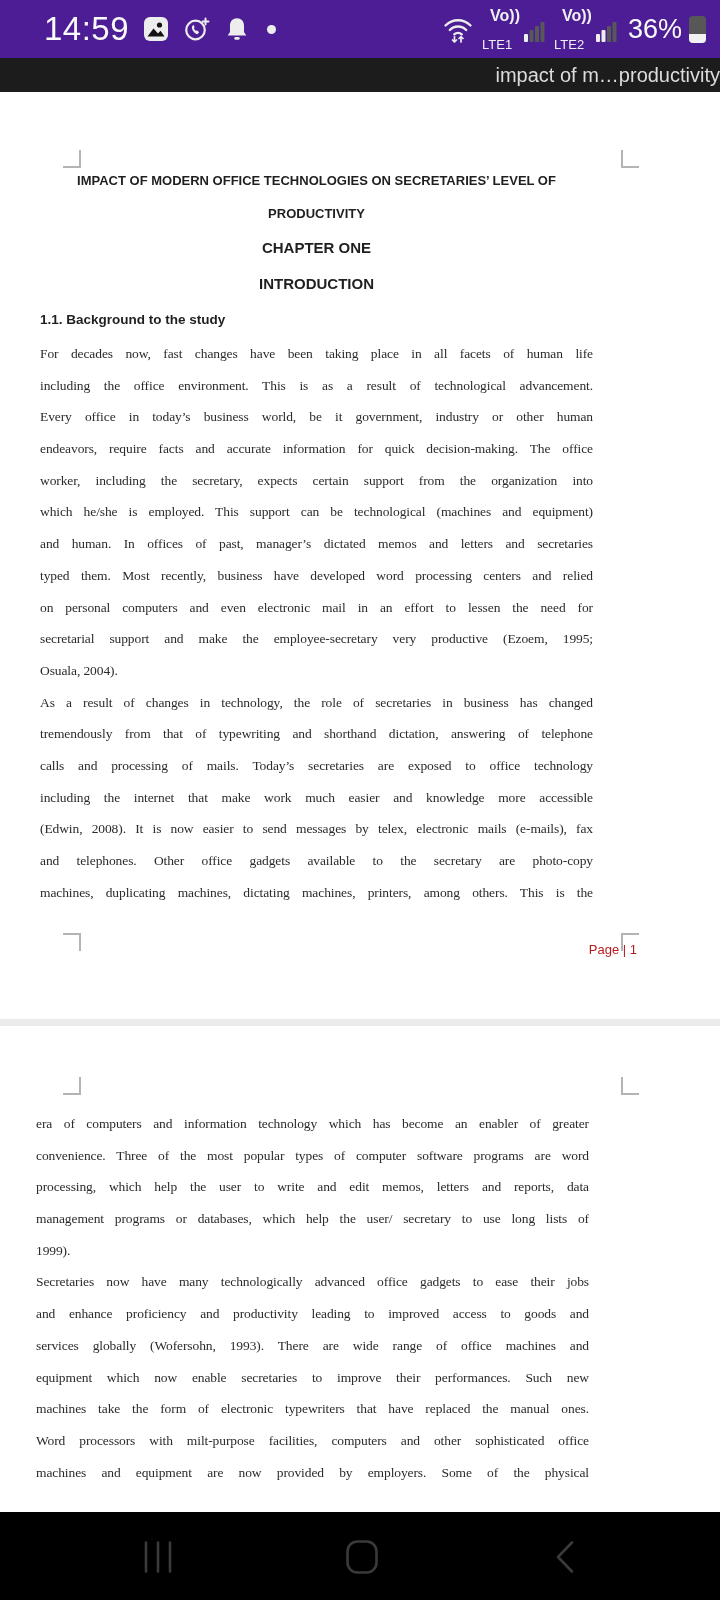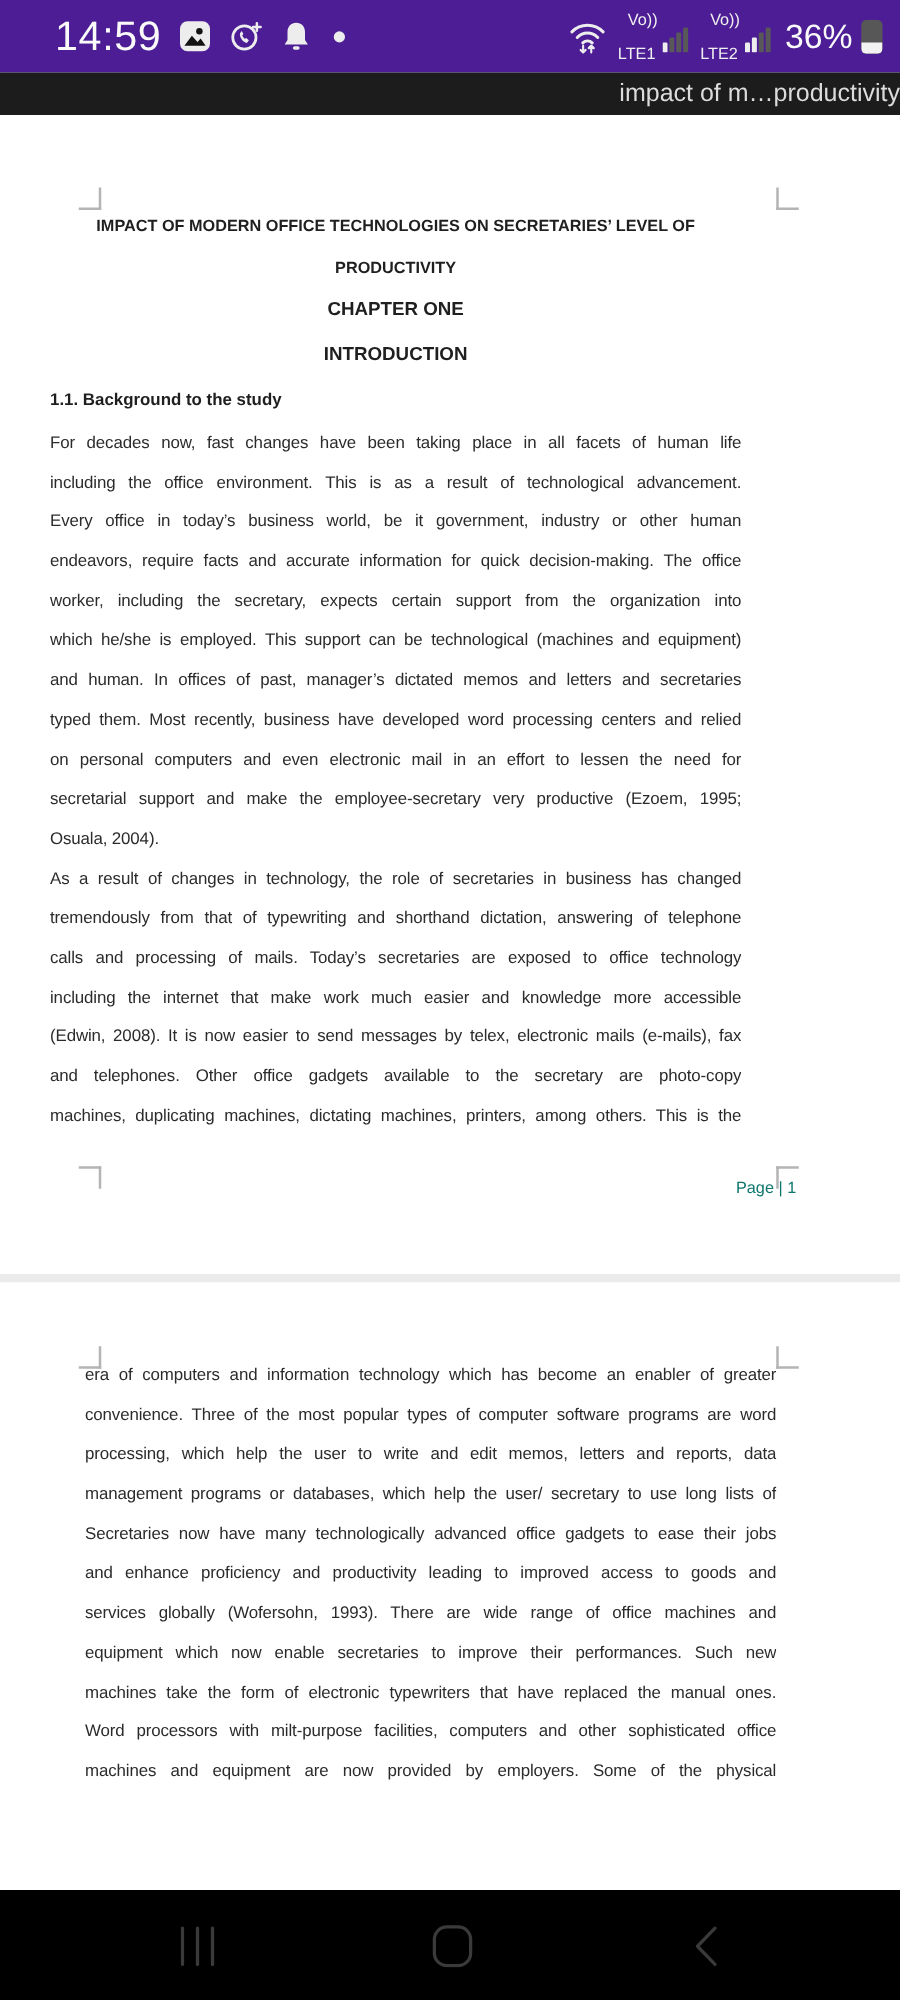--- a/index.html
+++ b/index.html
@@ -13,21 +13,21 @@
   
   .statusbar{
     height:58px;background:#4c1d95;display:flex;align-items:center;
     color:#f2f2f2;padding:0;box-sizing:border-box;
   }
   .sb-time{font-size:33px;margin-left:44px;letter-spacing:.5px;color:#fafafa;}
   .sb-ic{margin-left:14px;display:block;}
   .notifdot{width:9px;height:9px;border-radius:50%;background:#ededed;margin-left:18px;}
   .sb-spacer{flex:1;}
   .volte{display:flex;flex-direction:column;align-items:flex-start;line-height:1;margin-left:8px;}
-  .volte .vo{font-size:13px;font-weight:400;color:#f0f0f0;margin-left:8px;}
+  .volte .vo{font-size:16px;font-weight:700;color:#f0f0f0;margin-left:8px;}
   .volte .net{font-size:13px;color:#f0f0f0;margin-top:14px;}
   .bars{margin-left:4px;display:block;}
   .battpct{font-size:27px;margin-left:10px;color:#fafafa;}
   .battery{width:17px;height:27px;border-radius:4px;background:#575757;position:relative;overflow:hidden;margin-left:7px;margin-right:14px;}
   .batt-fill{position:absolute;left:0;right:0;bottom:0;height:9px;background:#f2f2f2;}
 
   
   .titlebar{
     height:34px;background:#1c1c1c;display:flex;align-items:center;justify-content:flex-end;
   }
@@ -46,28 +46,28 @@
   .cm-tr{border-left:2px solid #b4b4b4;border-bottom:2px solid #b4b4b4;left:621px;top:58px;}
   .cm-bl{border-right:2px solid #b4b4b4;border-top:2px solid #b4b4b4;left:63px;top:841px;}
   .cm-br{border-left:2px solid #b4b4b4;border-top:2px solid #b4b4b4;left:621px;top:841px;}
   .page2 .cm-tl{top:51px;}
   .page2 .cm-tr{top:51px;}
 
   .title-block{margin-top:72px;}
   .tline{font-size:13px;font-weight:700;color:#1f1f1f;text-align:center;line-height:33px;height:33px;white-space:nowrap;overflow:visible;}
   .hline{font-size:15px;font-weight:700;color:#1f1f1f;text-align:center;line-height:36px;height:36px;}
   .subline{font-size:13.5px;font-weight:700;color:#1f1f1f;text-align:left;line-height:36px;height:36px;}
-  .para{margin:0;}
+  .para{margin:0;font-family:Liberation Serif, serif;}
   .bline{
     font-size:13.5px;color:#2b2b2b;line-height:31.7px;height:31.7px;
     text-align:justify;text-align-last:justify;letter-spacing:-.1px;overflow:hidden;
   }
   .bline.lastline{text-align:left;text-align-last:left;}
-  .pfooter{position:absolute;top:850px;left:84px;width:553px;text-align:right;font-size:13px;color:#0f766e;}
-  .p2content{margin-left:68px;width:553px;padding-top:58px;}
+  .pfooter{position:absolute;top:850px;left:84px;width:553px;text-align:right;font-size:13px;color:#b91c1c;}
+  .p2content{margin-left:36px;width:553px;padding-top:82px;}
 
   
   .navbar{height:88px;background:#000;position:relative;}
   .nav-ic{position:absolute;top:28px;}
   .nav-recents{left:142px;}
   .nav-home{left:345px;}
   .nav-back{left:552px;}
 </style>
 </head>
 <body>
@@ -188,20 +188,21 @@
   <div class="page page2">
     <div class="cm cm-tl"></div>
     <div class="cm cm-tr"></div>
 
     <div class="p2content">
       <div class="para">
           <div class="bline">era of computers and information technology which has become an enabler of greater</div>
           <div class="bline">convenience. Three of the most popular types of computer software programs are word</div>
           <div class="bline">processing, which help the user to write and edit memos, letters and reports, data</div>
           <div class="bline">management programs or databases, which help the user/ secretary to use long lists of</div>
+          <div class="bline lastline">1999).</div>
         </div>
       <div class="para">
           <div class="bline">Secretaries now have many technologically advanced office gadgets to ease their jobs</div>
           <div class="bline">and enhance proficiency and productivity leading to improved access to goods and</div>
           <div class="bline">services globally (Wofersohn, 1993). There are wide range of office machines and</div>
           <div class="bline">equipment which now enable secretaries to improve their performances. Such new</div>
           <div class="bline">machines take the form of electronic typewriters that have replaced the manual ones.</div>
           <div class="bline">Word processors with milt-purpose facilities, computers and other sophisticated office</div>
           <div class="bline">machines and equipment are now provided by employers. Some of the physical</div>
         </div>

